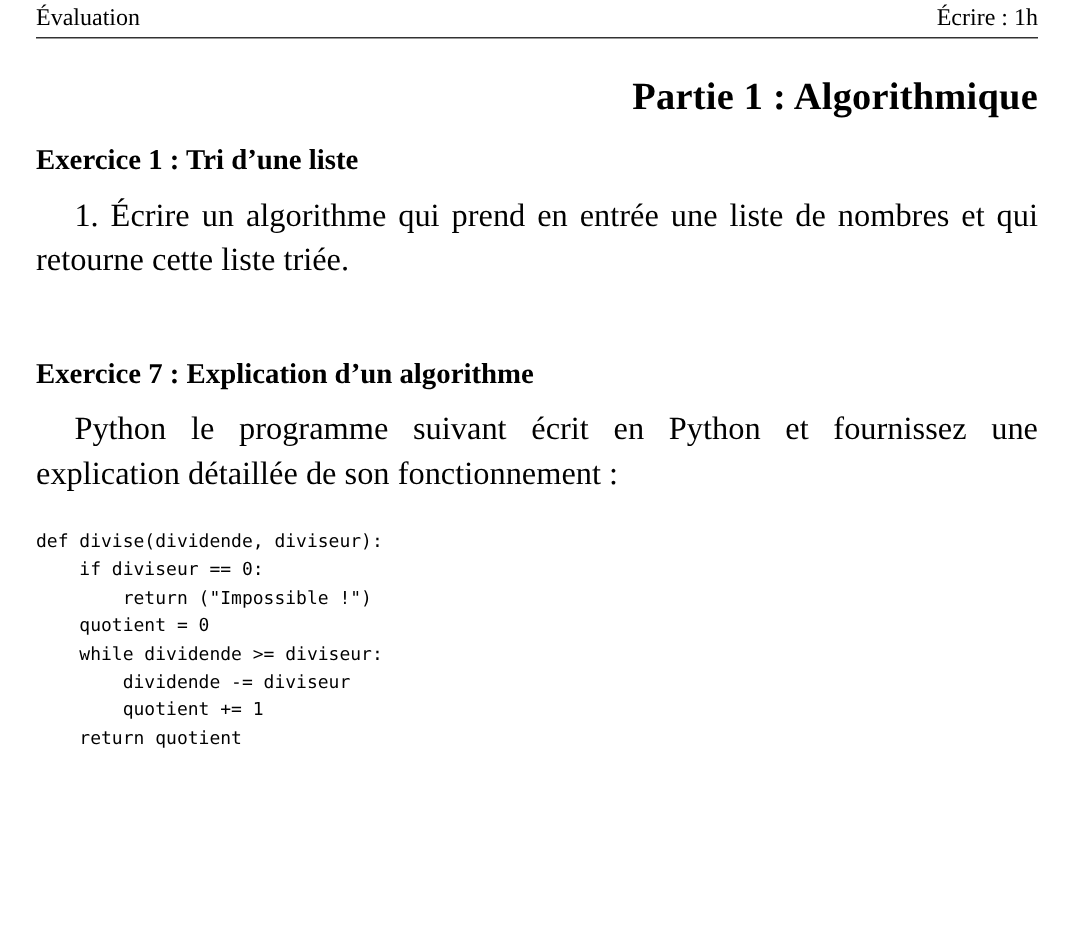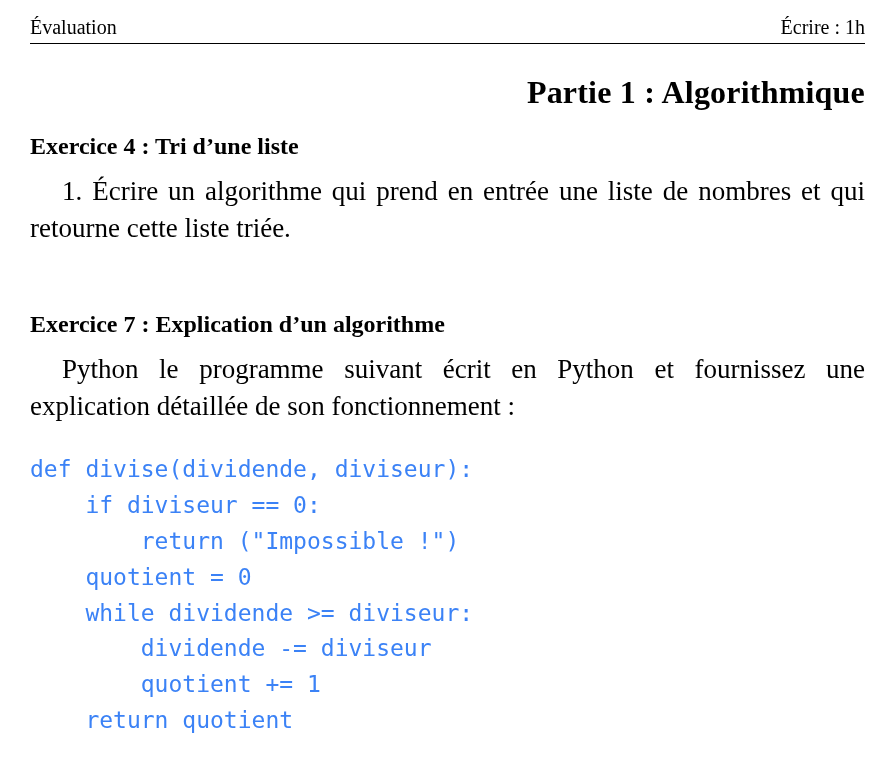--- a/index.html
+++ b/index.html
@@ -12,21 +12,21 @@
     height: 783px;
     font-family: "Liberation Serif", serif;
     color: #000000;
     overflow: hidden;
   }
   .page {
     position: relative;
     width: 895px;
     height: 783px;
     box-sizing: border-box;
-    padding: 16px 30px 0 30px;
+    padding: 4px 30px 0 30px;
   }
   .header {
     display: flex;
     justify-content: space-between;
     align-items: baseline;
     font-size: 20px;
     line-height: 1.1;
     padding-bottom: 5px;
     border-bottom: 1.3px solid #000;
   }
@@ -57,43 +57,43 @@
     text-indent: 32px;
   }
   .noindent {
     text-indent: 0;
   }
   .block-2 {
     margin-top: 0;
   }
   pre.code {
     font-family: "DejaVu Sans Mono", monospace;
-    font-size: 23px;
+    font-size: 15px;
     line-height: 1.56;
     margin: 26px 0 0 0;
     white-space: pre;
-    color: #3b82f6;
+    color: #000000;
   }
   .sec-gap {
     height: 14px;
   }
 </style>
 </head>
 <body>
 
 <div class="page">
 
   <div class="header">
     <div class="header-left">Évaluation</div>
     <div class="header-right">Écrire : 1h</div>
   </div>
 
   <h1 class="part-title">Partie 1 : Algorithmique</h1>
 
-  <h2 class="ex-title">Exercice 4 : Tri d’une liste</h2>
+  <h2 class="ex-title">Exercice 1 : Tri d’une liste</h2>
 
   <p class="body-text indent">1. Écrire un algorithme qui prend en entrée une liste de nombres et qui retourne cette liste triée.</p>
 
   <div class="sec-gap"></div>
 
   <h2 class="ex-title">Exercice 7 : Explication d’un algorithme</h2>
 
   <p class="body-text indent">Python le programme suivant écrit en Python et fournissez une explication détaillée de son fonctionnement :</p>
 
   <pre class="code">def divise(dividende, diviseur):

